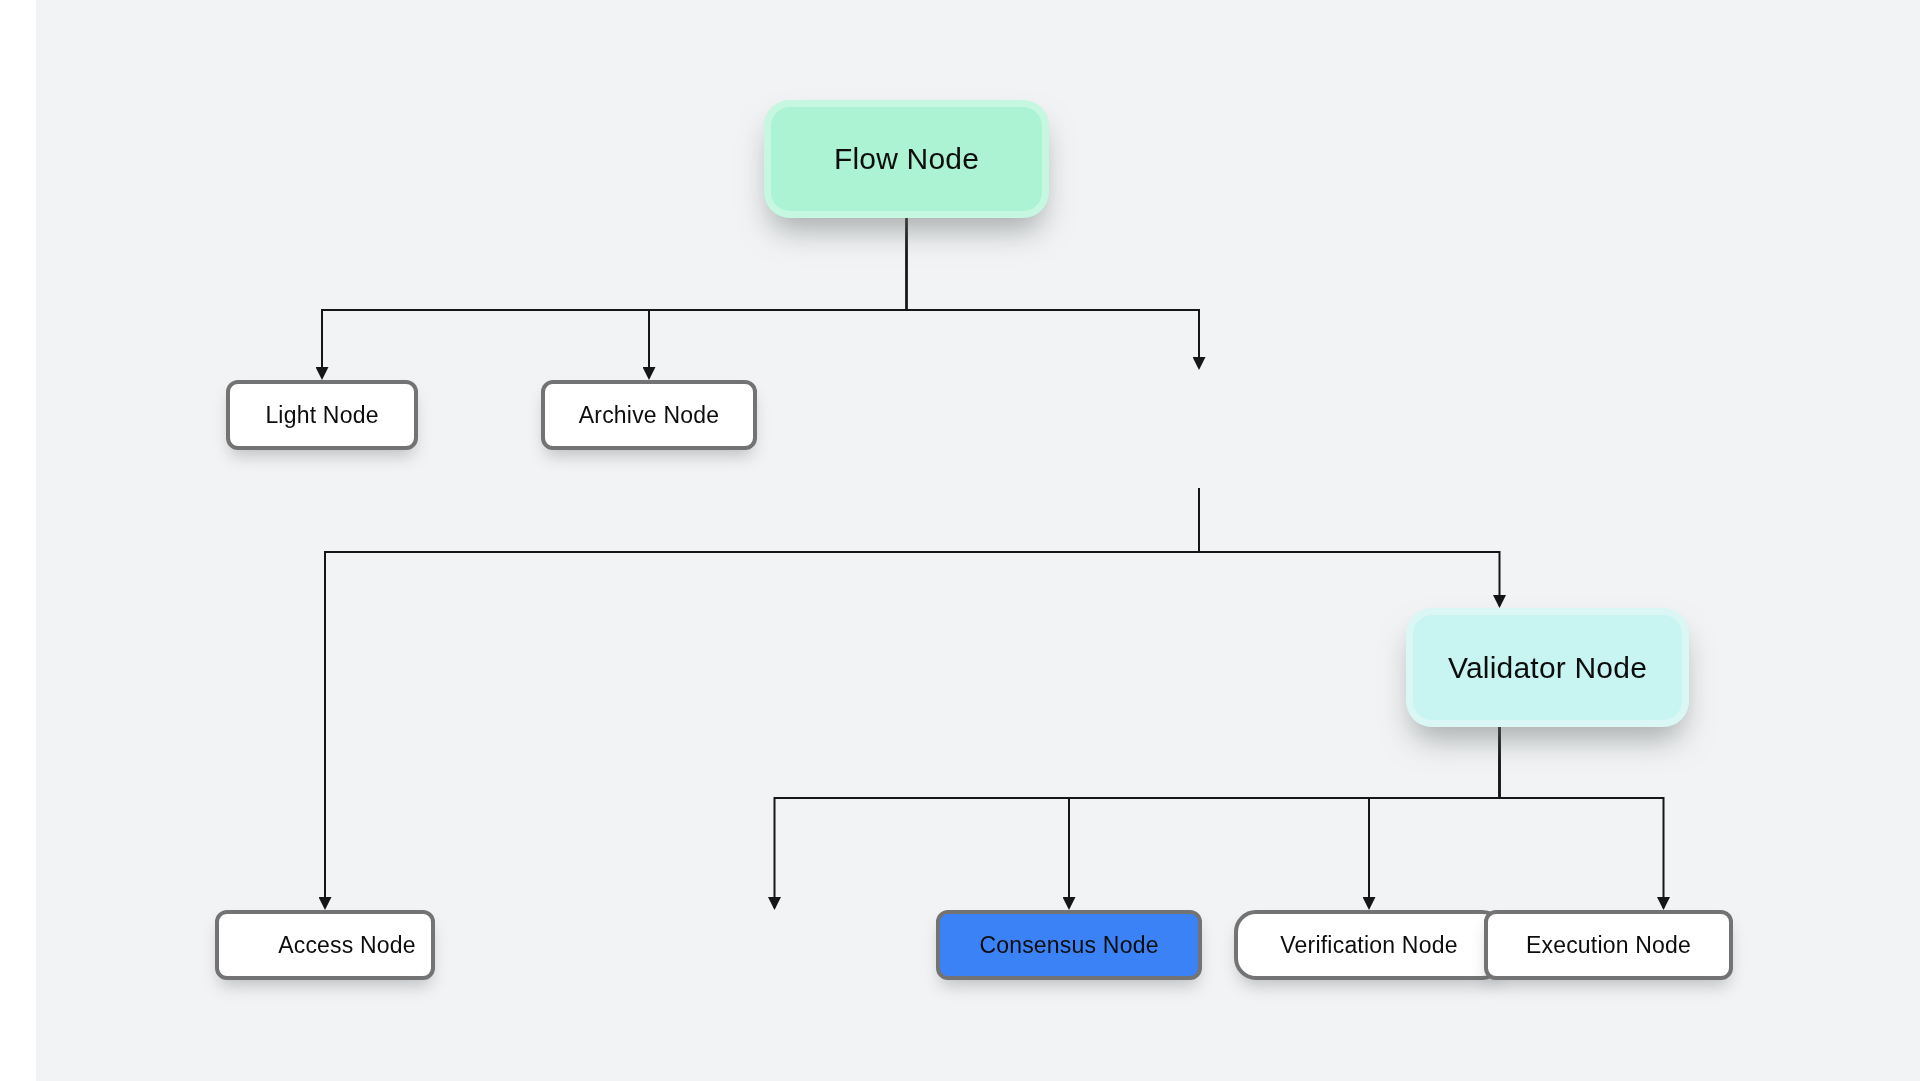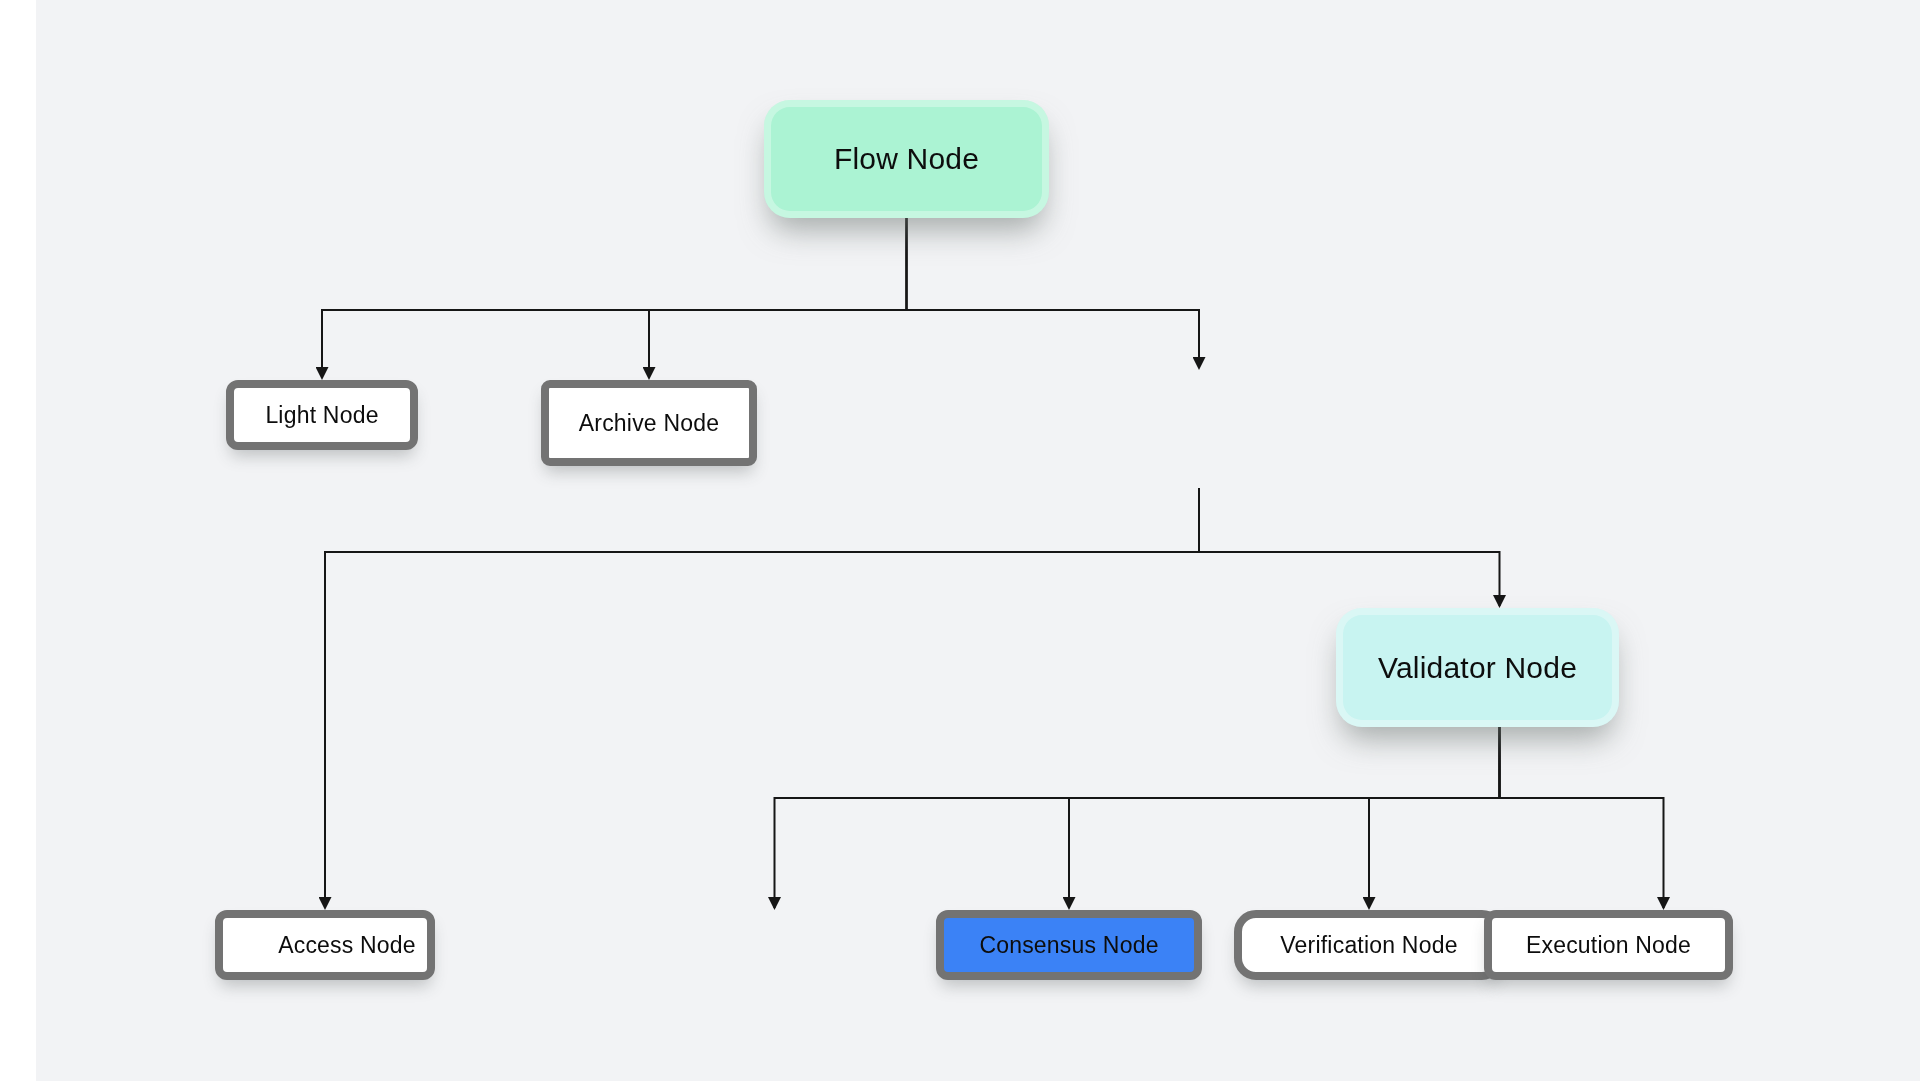--- a/index.html
+++ b/index.html
@@ -35,32 +35,32 @@
   .node-primary {
     border-radius: 26px;
     font-size: 30px;
     font-weight: 500;
     letter-spacing: 0.2px;
     box-shadow: inset 0 0 0 7px rgba(255,255,255,0.33),
                 0 18px 30px -6px rgba(105,115,112,0.55);
   }
   .node-leaf {
     border-radius: 12px;
-    border: 8px solid #737373;
+    border: 4px solid #737373;
     font-size: 23px;
     font-weight: 500;
     letter-spacing: 0.2px;
     box-shadow: 0 10px 16px -4px rgba(60,70,68,0.28);
   }
   
   .pos-flow        { left: 728px;  top: 100px; width: 285px; height: 118px; }
   .pos-full        { left: 1021px; top: 370px; width: 284px; height: 118px; }
-  .pos-validator   { left: 1300px; top: 608px; width: 283px; height: 119px; }
+  .pos-validator   { left: 1370px; top: 608px; width: 283px; height: 119px; }
   .pos-light       { left: 190px;  top: 380px; width: 192px; height: 70px; }
-  .pos-archive     { left: 505px;  top: 380px; width: 216px; height: 86px; border-radius: 9px; }
+  .pos-archive     { left: 505px;  top: 380px; width: 216px; height: 70px; }
   .pos-access      { left: 179px;  top: 910px; width: 220px; height: 70px; }
   .pos-collection  { left: 613px;  top: 910px; width: 251px; height: 70px; }
   .pos-consensus   { left: 900px;  top: 910px; width: 266px; height: 70px; }
   .pos-verification{ left: 1198px; top: 910px; width: 270px; height: 70px; border-radius: 22px; }
   .pos-execution   { left: 1448px; top: 910px; width: 249px; height: 70px; }
 </style>
 </head>
 <body>
 
 <div class="canvas" style="background: rgb(242, 243, 245);">

